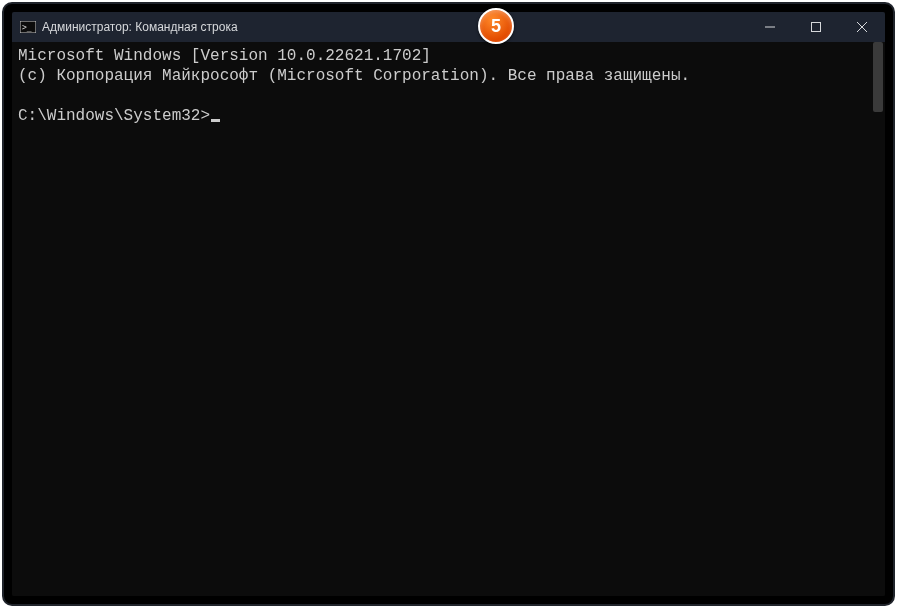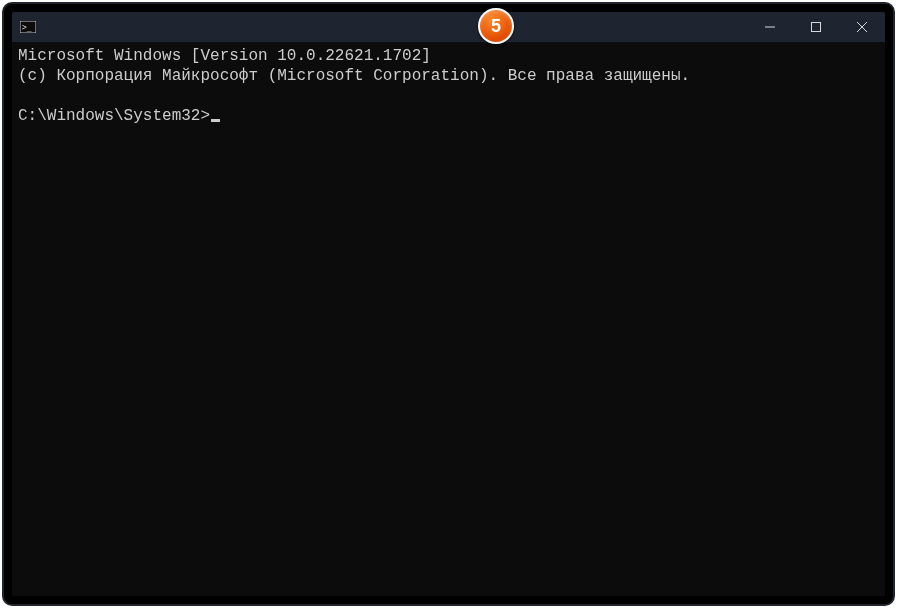--- a/index.html
+++ b/index.html
@@ -71,21 +71,21 @@
     justify-content: center;
     color: #d6d8db;
   }
   .win-btn svg { display:block; }
 
   .terminal-area {
     flex: 1 1 auto;
     position: relative;
     background: #0c0c0c;
     display: flex;
-    flex-direction: column;
+    flex-direction: row;
   }
   .terminal-text {
     flex: 1 1 auto;
     padding: 4px 6px 6px 6px;
     color: #cccccc;
     font-family: Consolas, "Courier New", monospace;
     font-size: 16px;
     line-height: 20px;
     white-space: pre;
   }
@@ -140,20 +140,21 @@
 <div class="outer-frame">
   <div class="window">
 
     <div class="titlebar">
       <span class="app-icon">
         <svg width="16" height="12" viewBox="0 0 16 12">
           <rect x="0" y="0" width="16" height="12" fill="#0c0c0c" stroke="#cfcfcf" stroke-width="1"></rect>
           <text x="2" y="9" font-family="Consolas, monospace" font-size="8" fill="#cfcfcf">&gt;_</text>
         </svg>
       </span>
+      <span class="title-text">Администратор: Командная строка</span>
       <span class="spacer"></span>
       <div class="win-controls">
         <div class="win-btn" title="Minimize">
           <svg width="10" height="10" viewBox="0 0 10 10">
               <line x1="0" y1="5" x2="10" y2="5" stroke="#d6d8db" stroke-width="1"></line>
             </svg>
         </div>
         <div class="win-btn" title="Maximize">
           <svg width="10" height="10" viewBox="0 0 10 10">
               <rect x="0.5" y="0.5" width="9" height="9" fill="none" stroke="#d6d8db" stroke-width="1"></rect>

